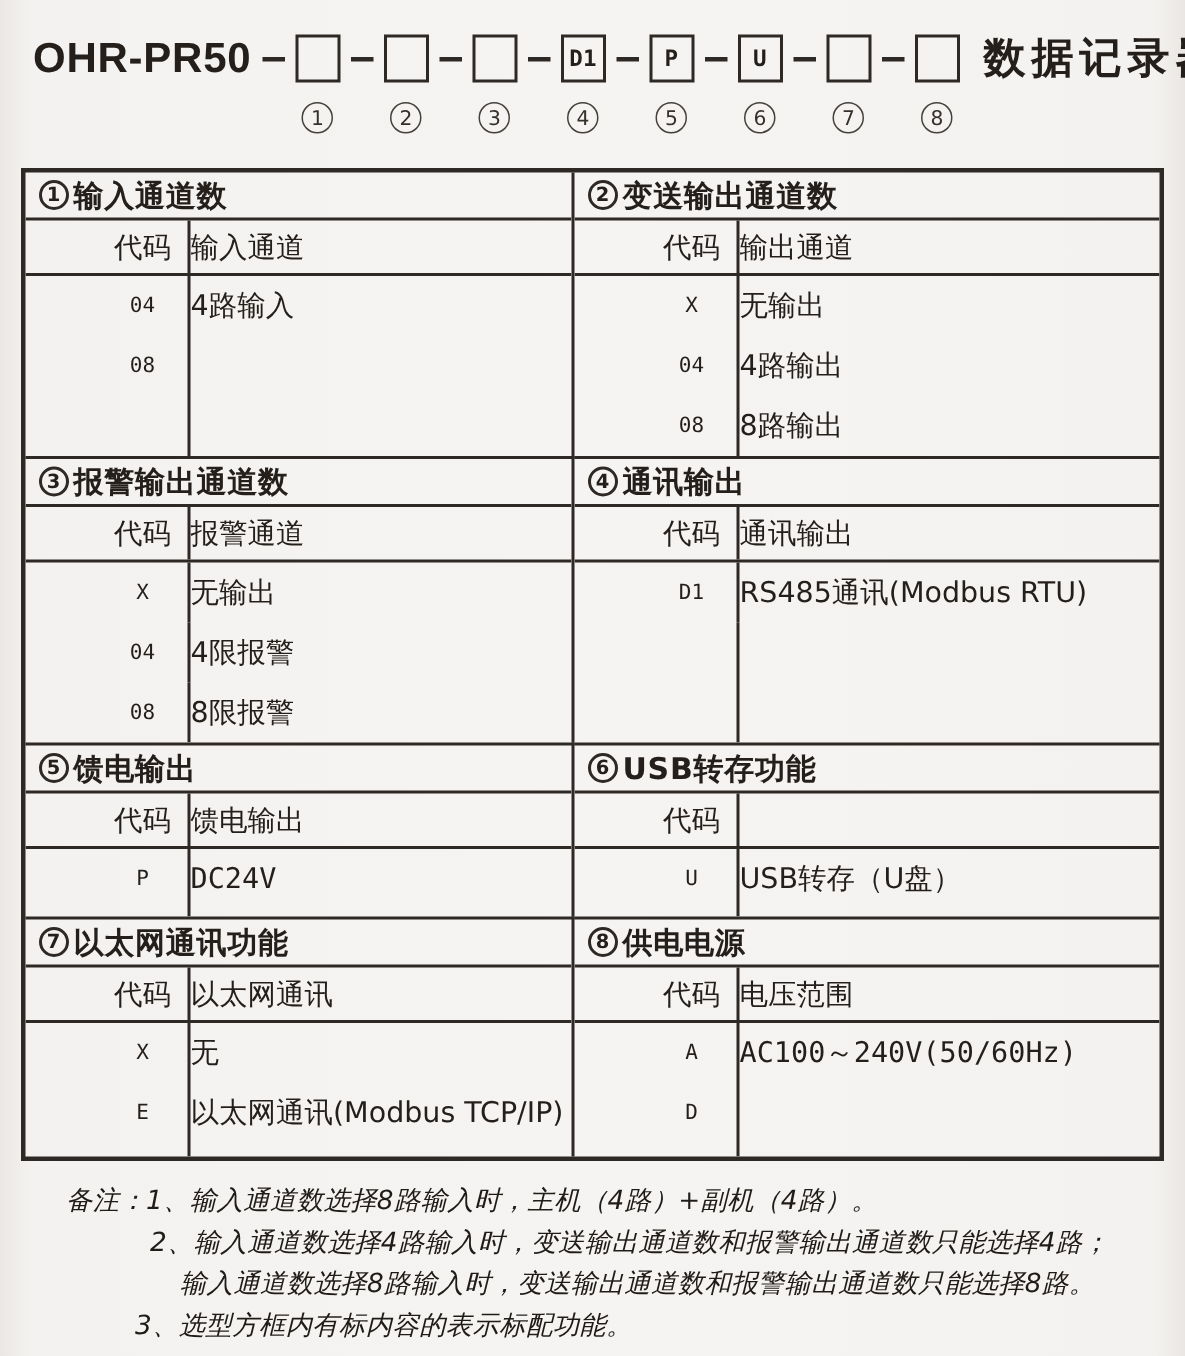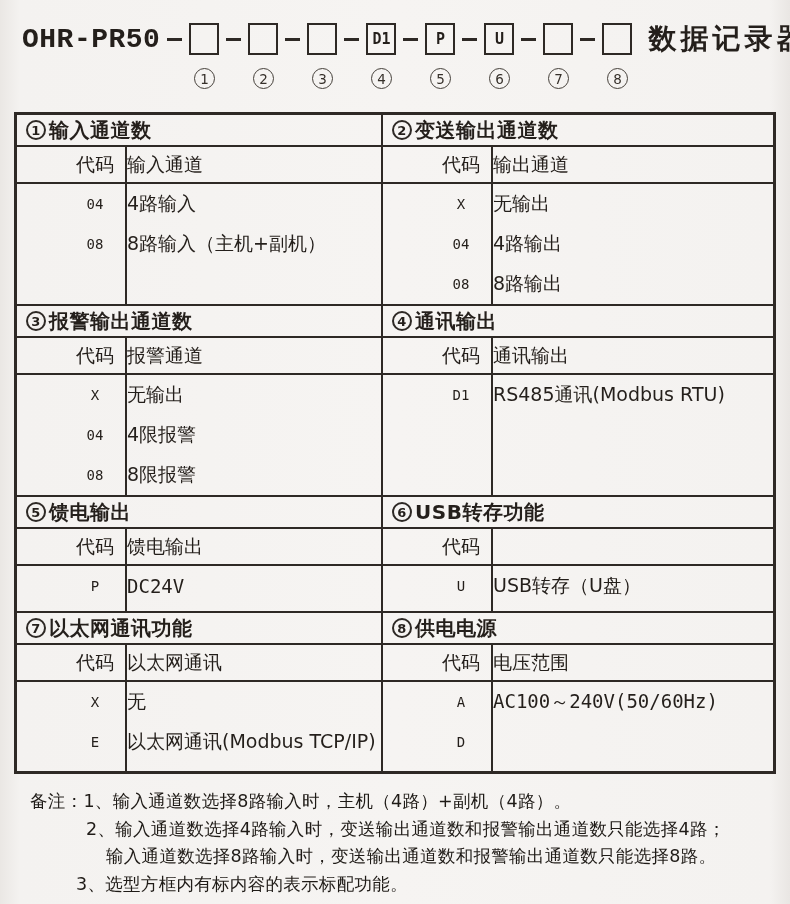--- a/index.html
+++ b/index.html
@@ -10,21 +10,21 @@
     background: linear-gradient(90deg, #eae7e4 0, #f4f2f0 2.5%, #f6f4f2 50%, #f4f2f0 97.5%, #e9e6e3 100%);
     overflow: hidden;
   }
 
   
   .model-area { display: flex; padding: 16px 0 0 22px; }
   .m-unit { display: flex; flex-direction: column; align-items: center; }
   .m-top { height: 46px; display: flex; align-items: center; }
   .m-bottom { height: 28px; display: flex; align-items: flex-start; justify-content: center; padding-top: 6px; }
   .m-prefix {
-    font-family: Liberation Mono, monospace;
+    font-family: Liberation Sans, sans-serif;
     font-size: 28px; font-weight: 700; letter-spacing: 0.5px; white-space: nowrap;
   }
   .m-dash { width: 15px; height: 3px; background: #2e2925; margin: 0 7px; }
   .m-box {
     width: 30px; height: 32px; border: 2.5px solid #2e2925;
     display: flex; align-items: center; justify-content: center;
     font-family: "DejaVu Sans Mono", "Liberation Mono", monospace;
     font-size: 15px; font-weight: 700; background: transparent;
   }
   .m-circled {
@@ -71,21 +71,21 @@
   .sec-row { height: 40px; flex-shrink: 0; display: flex; font-size: 19px; }
   .sec-row .cell-code {
     font-family: "DejaVu Sans Mono", "Liberation Mono", monospace;
     font-size: 14px;
   }
   .latin { font-family: "DejaVu Sans Mono", "Liberation Mono", monospace; }
   .sec-fill { flex: 1; display: flex; }
   .sec-fill .cell-code { height: 100%; }
 
   
-  .notes { margin: 14px 0 0 30px; font-size: 17.5px; line-height: 27.5px; color: #1f1b17; letter-spacing: 0.3px; }
+  .notes { margin: 14px 0 0 44px; font-size: 17.5px; line-height: 27.5px; color: #1f1b17; letter-spacing: 0.3px; font-style: italic; }
   .note-line { white-space: nowrap; }
   .note-line.l2 { padding-left: 56px; }
   .note-line.l3 { padding-left: 76px; }
   .note-line.l4 { padding-left: 46px; }
 </style>
 </head>
 <body>
 
 <div class="model-area">
   <div class="m-unit">
@@ -226,21 +226,20 @@
     <div class="sec-header">
       <div class="cell-code">代码</div>
       <div class="cell-desc">输入通道</div>
     </div>
     <div class="sec-row">
       <div class="cell-code">04</div>
       <div class="cell-desc">4路输入</div>
     </div>
     <div class="sec-row">
       <div class="cell-code">08</div>
-      <div class="cell-desc">8路输入（主机+副机）</div>
     </div>
     <div class="sec-fill">
         <div class="cell-code"></div>
         <div class="cell-desc"></div>
       </div>
   </div>
 
   <div class="section">
     <div class="sec-title">
       <span class="sec-badge">2</span>

